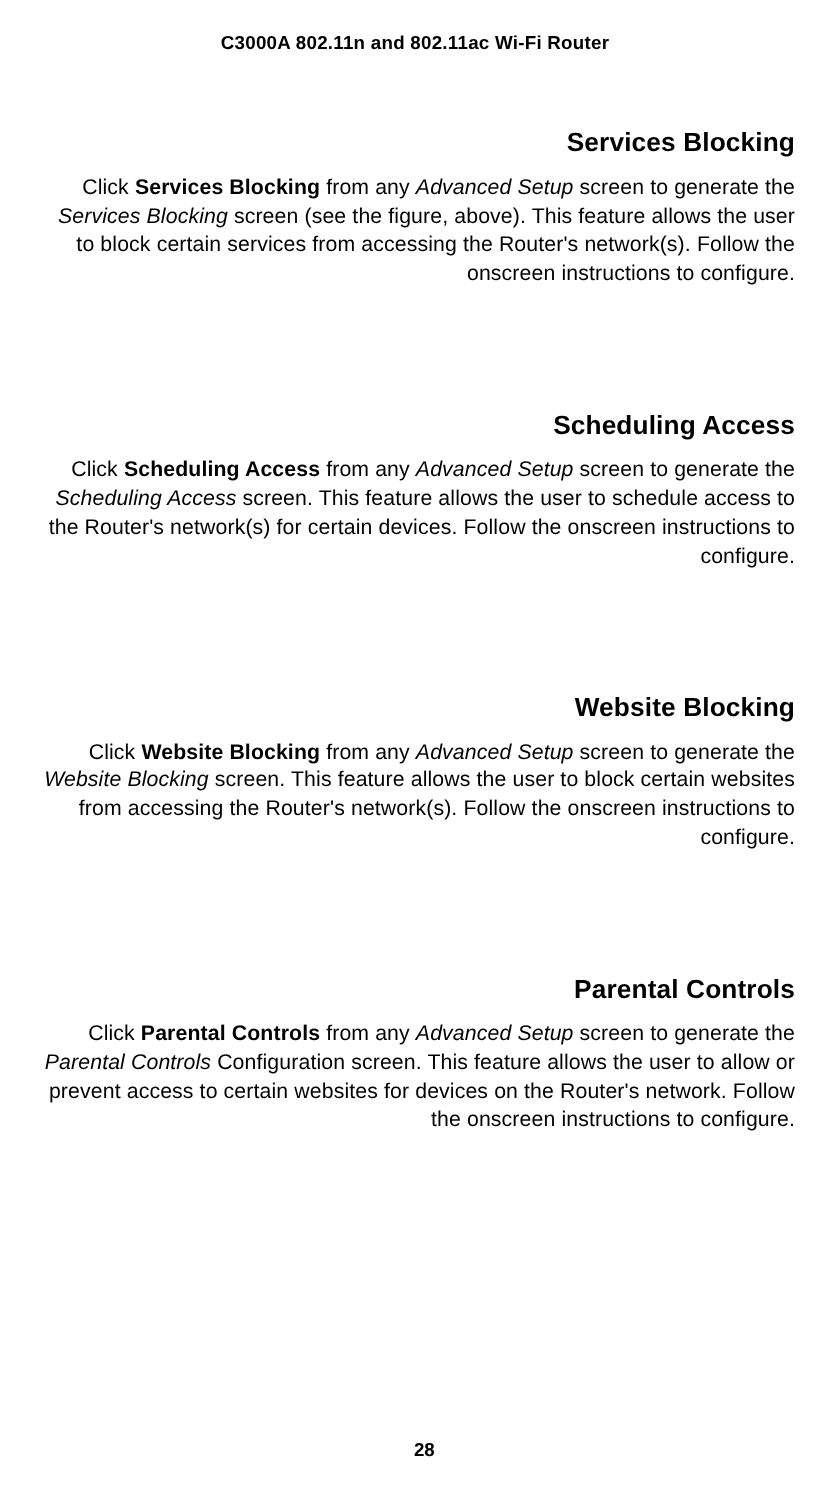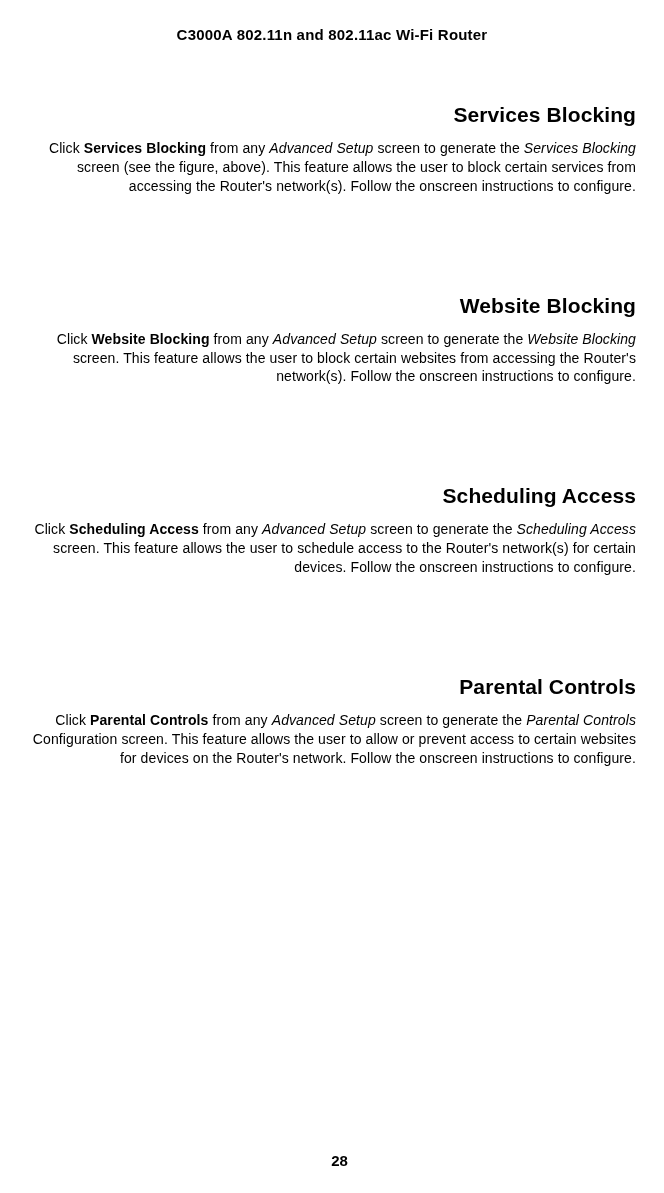--- a/index.html
+++ b/index.html
@@ -30,21 +30,21 @@
     margin-bottom: 98px;
     text-align: right;
   }
   .section-heading {
     font-weight: bold;
     font-size: 21px;
     margin-bottom: 12px;
     letter-spacing: 0.1px;
   }
   .body-text {
-    font-size: 14px;
+    font-size: 17px;
     line-height: 1.35;
     letter-spacing: 0.1px;
     font-weight: 400;
   }
   .body-text .bold {
     font-weight: bold;
   }
   .body-text .ital {
     font-style: italic;
   }
@@ -66,30 +66,30 @@
   <div class="running-header">C3000A 802.11n and 802.11ac Wi-Fi Router</div>
 
   <div class="section">
     <div class="section-heading">Services Blocking</div>
     <div class="body-text">
       <span>Click </span><span class="bold">Services Blocking</span><span> from any </span><span class="ital">Advanced Setup</span><span> screen to generate the </span><span class="ital">Services Blocking</span><span> screen (see the figure, above). This feature allows the user to block certain services from accessing the Router's network(s). Follow the onscreen instructions to configure.</span>
     </div>
   </div>
 
   <div class="section">
-    <div class="section-heading">Website Blocking</div>
+    <div class="section-heading">Scheduling Access</div>
     <div class="body-text">
-      <span>Click </span><span class="bold">Website Blocking</span><span> from any </span><span class="ital">Advanced Setup</span><span> screen to generate the </span><span class="ital">Website Blocking</span><span> screen. This feature allows the user to block certain websites from accessing the Router's network(s). Follow the onscreen instructions to configure.</span>
+      <span>Click </span><span class="bold">Scheduling Access</span><span> from any </span><span class="ital">Advanced Setup</span><span> screen to generate the </span><span class="ital">Scheduling Access</span><span> screen. This feature allows the user to schedule access to the Router's network(s) for certain devices. Follow the onscreen instructions to configure.</span>
     </div>
   </div>
 
   <div class="section">
-    <div class="section-heading">Scheduling Access</div>
+    <div class="section-heading">Website Blocking</div>
     <div class="body-text">
-      <span>Click </span><span class="bold">Scheduling Access</span><span> from any </span><span class="ital">Advanced Setup</span><span> screen to generate the </span><span class="ital">Scheduling Access</span><span> screen. This feature allows the user to schedule access to the Router's network(s) for certain devices. Follow the onscreen instructions to configure.</span>
+      <span>Click </span><span class="bold">Website Blocking</span><span> from any </span><span class="ital">Advanced Setup</span><span> screen to generate the </span><span class="ital">Website Blocking</span><span> screen. This feature allows the user to block certain websites from accessing the Router's network(s). Follow the onscreen instructions to configure.</span>
     </div>
   </div>
 
   <div class="section">
     <div class="section-heading">Parental Controls</div>
     <div class="body-text">
       <span>Click </span><span class="bold">Parental Controls</span><span> from any </span><span class="ital">Advanced Setup</span><span> screen to generate the </span><span class="ital">Parental Controls</span><span> Configuration screen. This feature allows the user to allow or prevent access to certain websites for devices on the Router's network. Follow the onscreen instructions to configure.</span>
     </div>
   </div>
 

